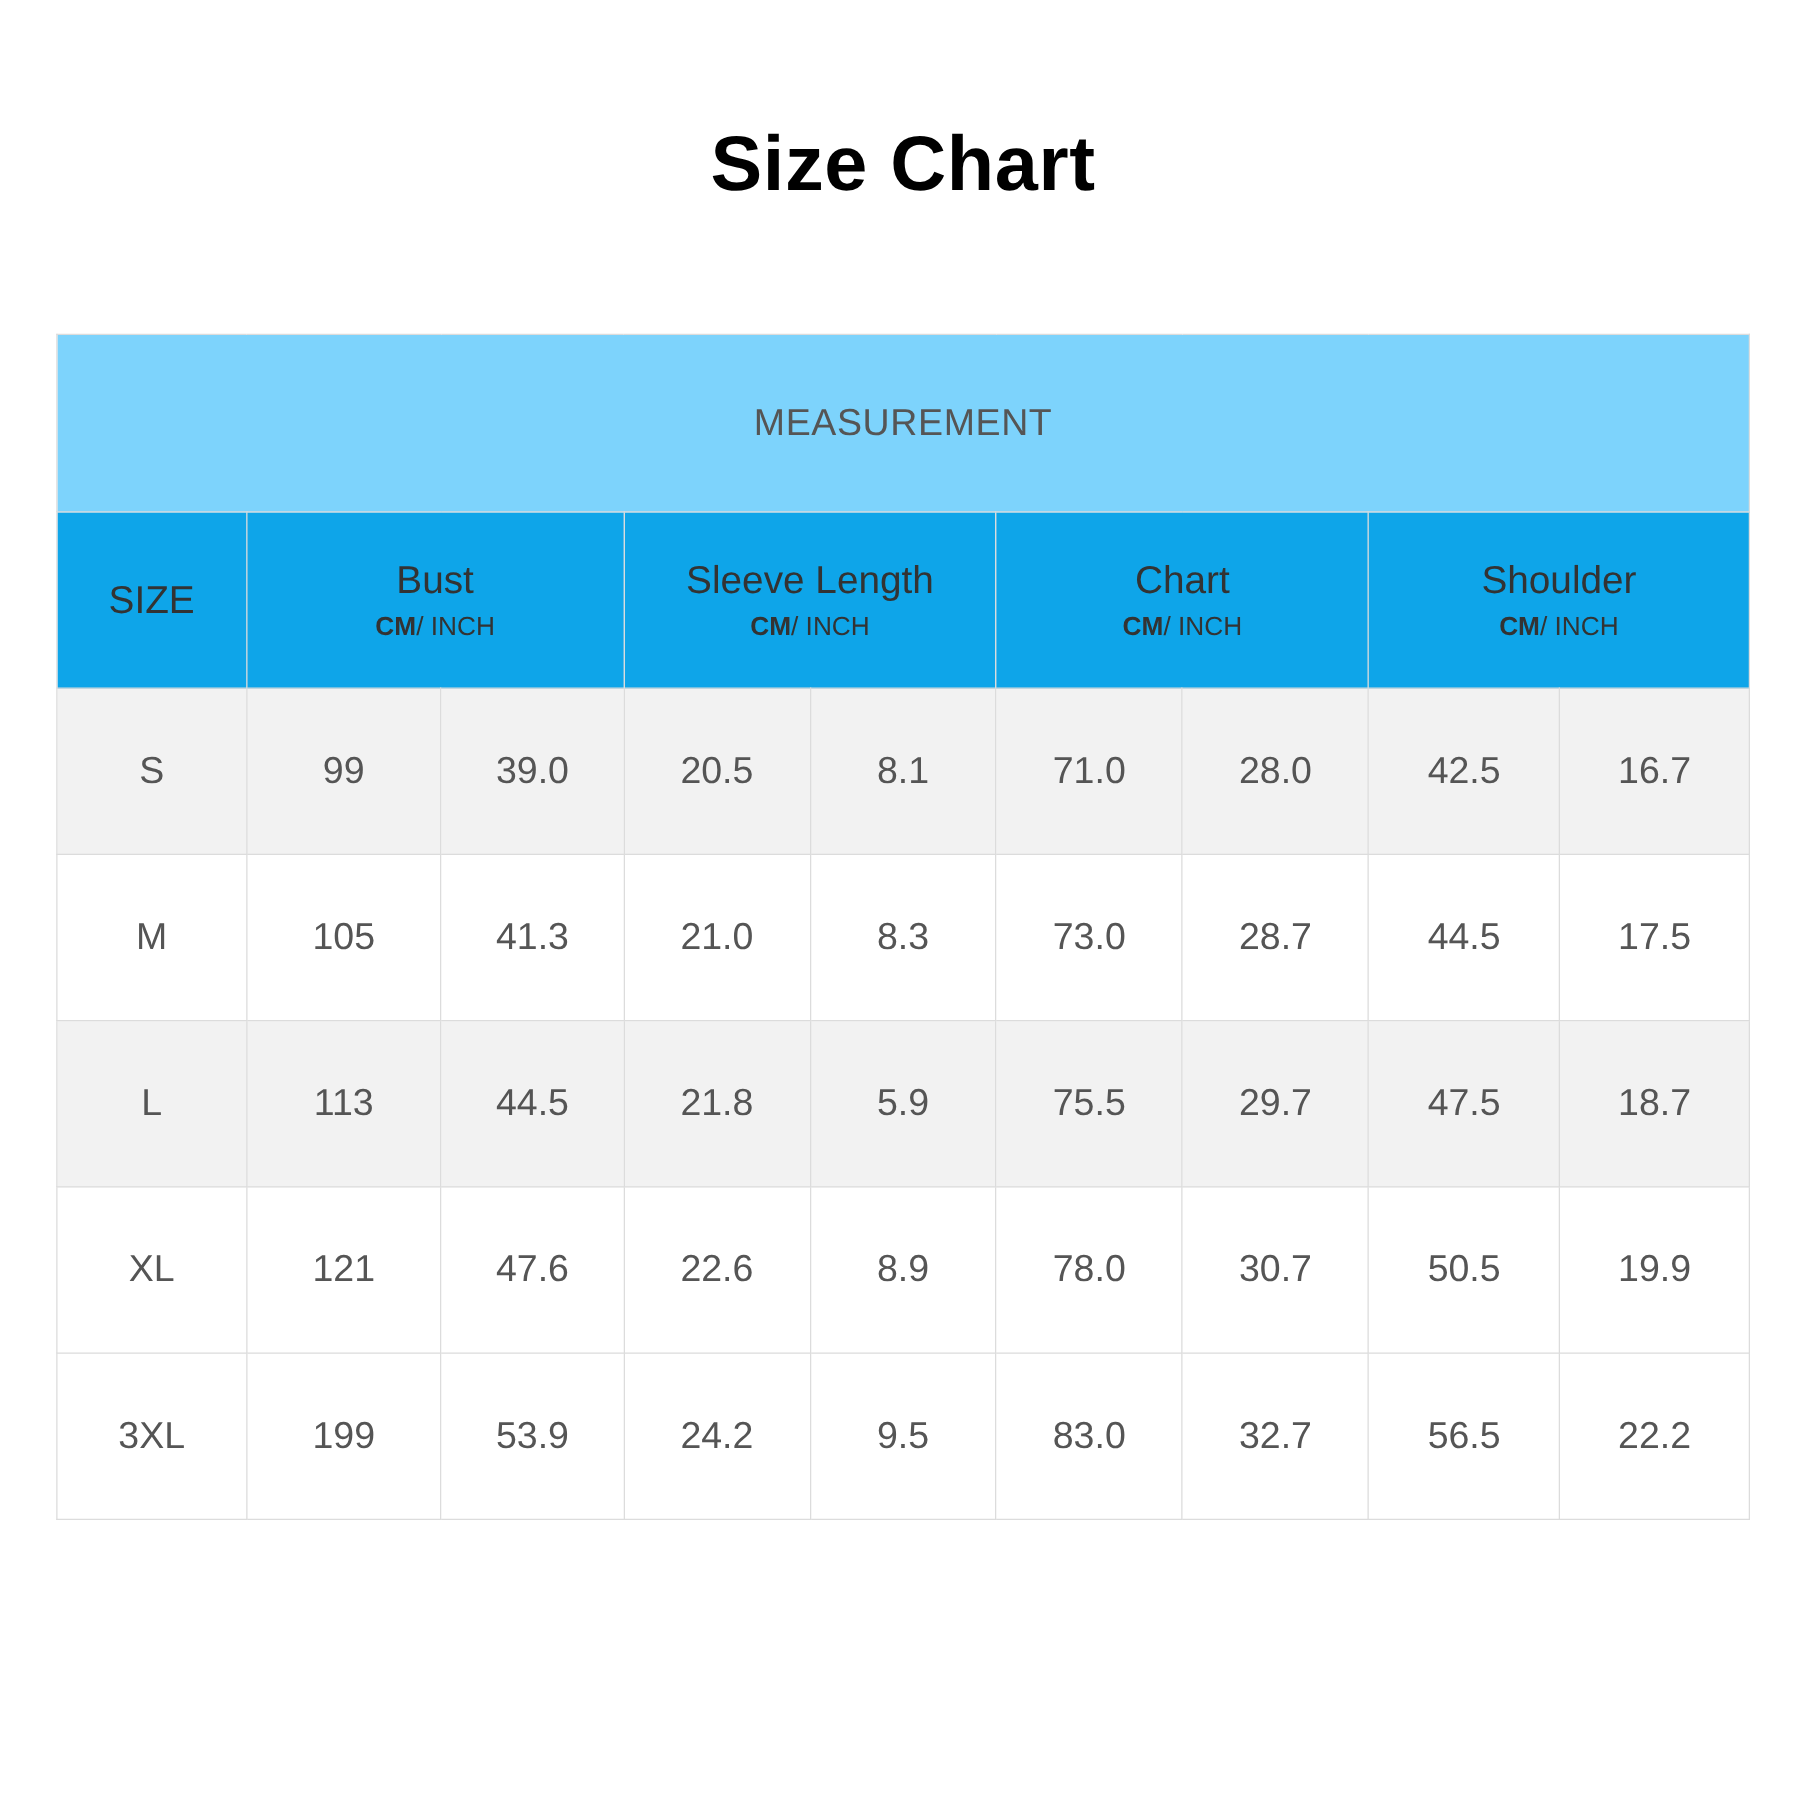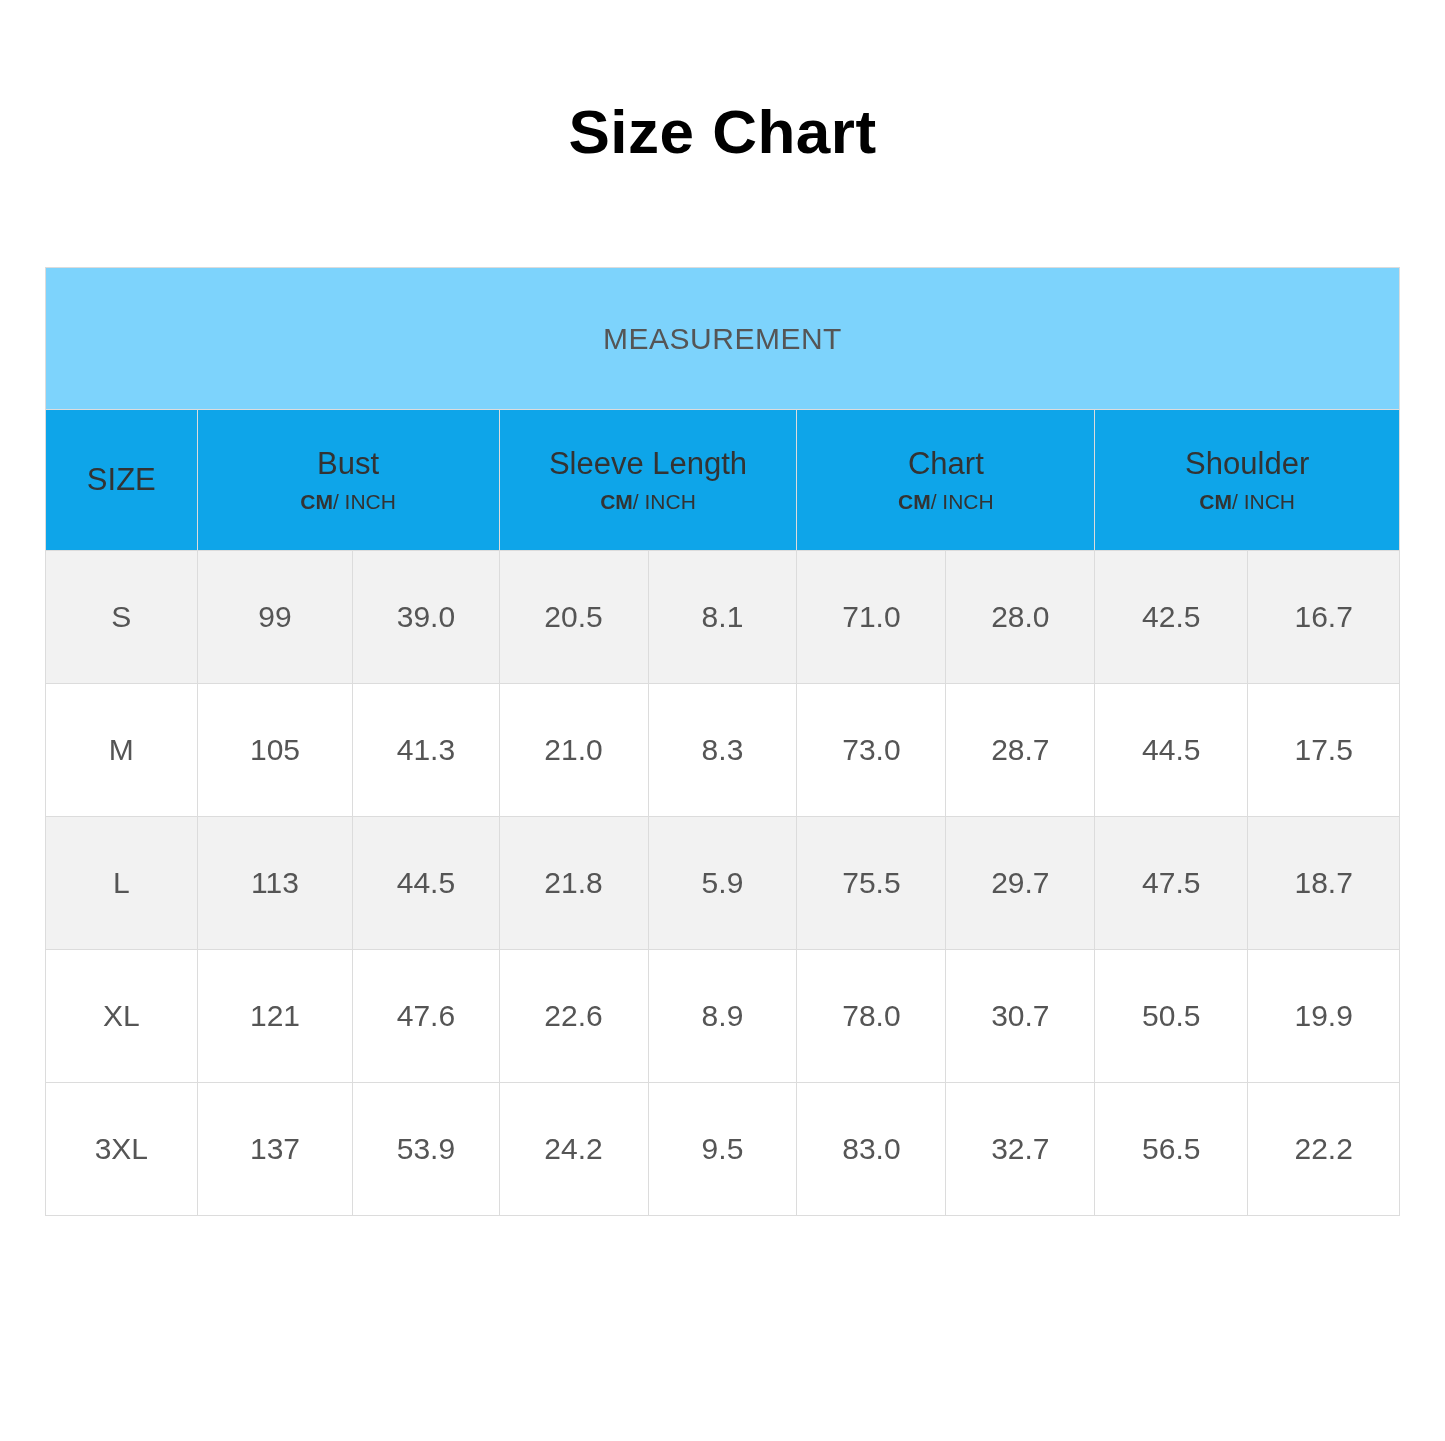--- a/index.html
+++ b/index.html
@@ -188,21 +188,21 @@
           <td class="val-cell">8.9</td>
           <td class="val-cell">78.0</td>
           <td class="val-cell">30.7</td>
           <td class="val-cell">50.5</td>
           <td class="val-cell">19.9</td>
         </tr>
 
 
         <tr class="data-row row-plain">
           <td class="size-cell">3XL</td>
-          <td class="val-cell">137</td>
+          <td class="val-cell">199</td>
           <td class="val-cell">53.9</td>
           <td class="val-cell">24.2</td>
           <td class="val-cell">9.5</td>
           <td class="val-cell">83.0</td>
           <td class="val-cell">32.7</td>
           <td class="val-cell">56.5</td>
           <td class="val-cell">22.2</td>
         </tr>
       </tbody>
     </table>

